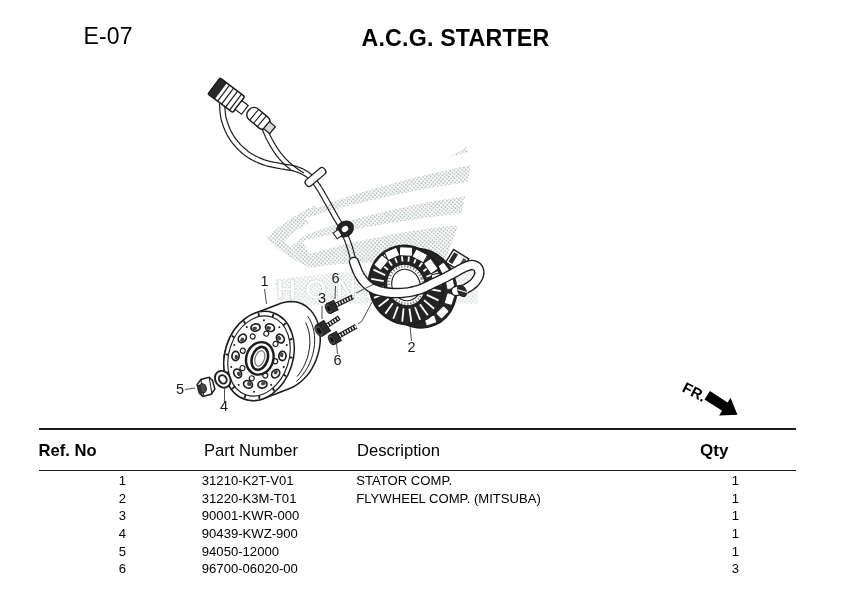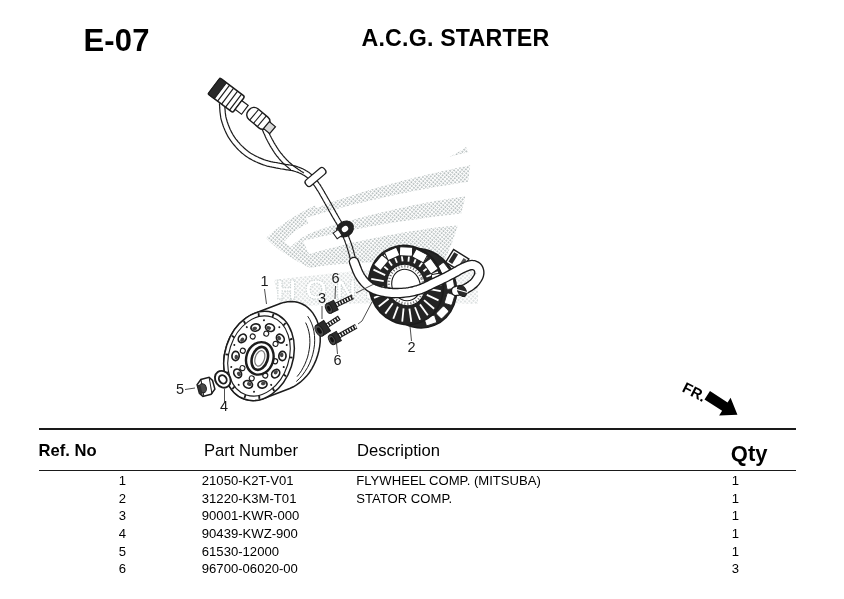--- a/index.html
+++ b/index.html
@@ -1,21 +1,21 @@
 <!DOCTYPE html>
 <html><head>
 <meta charset="utf-8">
 <style>
   html,body { margin:0; padding:0; background:#ffffff; }
   body { width:844px; height:599px; position:relative; overflow:hidden;
          font-family:"Liberation Sans", sans-serif; }
 </style>
 </head>
 <body>
-<div style="position:absolute;left:83.4px;top:23.4px;font-size:31px;font-weight:bold;letter-spacing:0.2px">E-07</div>
+<div style="position:absolute;left:83.4px;top:23.4px;font-size:23px;font-weight:normal;letter-spacing:0.2px">E-07</div>
 <div style="position:absolute;left:361.5px;top:24.8px;font-size:23.2px;font-weight:bold;letter-spacing:0.2px">A.C.G. STARTER</div>
 <svg width="844" height="599" viewBox="0 0 844 599" style="position:absolute;left:0;top:0">
     <defs>
 <pattern id="dots" width="2.8" height="2.8" patternUnits="userSpaceOnUse" patternTransform="rotate(40)">
   <circle cx="1" cy="1" r="0.8" fill="#8f9b9b"></circle>
 </pattern>
 <pattern id="dots2" width="3" height="3" patternUnits="userSpaceOnUse" patternTransform="rotate(40)">
   <circle cx="1" cy="1" r="0.7" fill="#a3aeae"></circle>
 </pattern>
 </defs>
@@ -270,40 +270,40 @@
 </g>
 <g transform="translate(2.5,1.5) rotate(33 719 403)">
 <path d="M702,398 L723,398 L723,392.5 L738,403 L723,413.5 L723,408 L702,408 Z" fill="#000"></path>
 </g>
   </svg>
 <div style="position:absolute;left:38.5px;top:428px;width:757px;height:1.5px;background:#1a1a1a"></div>
 <div style="position:absolute;left:38.5px;top:469.6px;width:757px;height:1.4px;background:#1a1a1a"></div>
 <div style="position:absolute;left:38.5px;top:441px;width:173px;text-align:left;font-size:16.6px;font-weight:bold">Ref. No</div>
 <div style="position:absolute;left:204px;top:441px;font-size:16.6px;font-weight:normal">Part Number</div>
 <div style="position:absolute;left:357px;top:441px;font-size:16.6px;font-weight:normal">Description</div>
-<div style="position:absolute;left:700px;top:441px;width:67.5px;text-align:right;font-size:22px;font-weight:bold">Qty</div>
+<div style="position:absolute;left:700px;top:441px;width:67.5px;text-align:left;font-size:17px;font-weight:bold">Qty</div>
 <div style="position:absolute;left:38.5px;top:472.2px;width:168px;text-align:center;font-size:13.1px;color:#000">
     <div style="height:17.6px;line-height:17.6px">1</div>
     <div style="height:17.6px;line-height:17.6px">2</div>
     <div style="height:17.6px;line-height:17.6px">3</div>
     <div style="height:17.6px;line-height:17.6px">4</div>
     <div style="height:17.6px;line-height:17.6px">5</div>
     <div style="height:17.6px;line-height:17.6px">6</div>
   </div>
 <div style="position:absolute;left:201.8px;top:472.2px;text-align:left;font-size:13.1px;color:#000">
-    <div style="height:17.6px;line-height:17.6px">21050-K2T-V01</div>
+    <div style="height:17.6px;line-height:17.6px">31210-K2T-V01</div>
     <div style="height:17.6px;line-height:17.6px">31220-K3M-T01</div>
     <div style="height:17.6px;line-height:17.6px">90001-KWR-000</div>
     <div style="height:17.6px;line-height:17.6px">90439-KWZ-900</div>
-    <div style="height:17.6px;line-height:17.6px">61530-12000</div>
+    <div style="height:17.6px;line-height:17.6px">94050-12000</div>
     <div style="height:17.6px;line-height:17.6px">96700-06020-00</div>
   </div>
 <div style="position:absolute;left:356.3px;top:472.2px;text-align:left;font-size:13.1px;color:#000">
+    <div style="height:17.6px;line-height:17.6px">STATOR COMP.</div>
     <div style="height:17.6px;line-height:17.6px">FLYWHEEL COMP. (MITSUBA)</div>
-    <div style="height:17.6px;line-height:17.6px">STATOR COMP.</div>
   </div>
 <div style="position:absolute;left:700px;top:472.2px;width:71px;text-align:center;font-size:13.1px;color:#000">
     <div style="height:17.6px;line-height:17.6px">1</div>
     <div style="height:17.6px;line-height:17.6px">1</div>
     <div style="height:17.6px;line-height:17.6px">1</div>
     <div style="height:17.6px;line-height:17.6px">1</div>
     <div style="height:17.6px;line-height:17.6px">1</div>
     <div style="height:17.6px;line-height:17.6px">3</div>
   </div>
 

